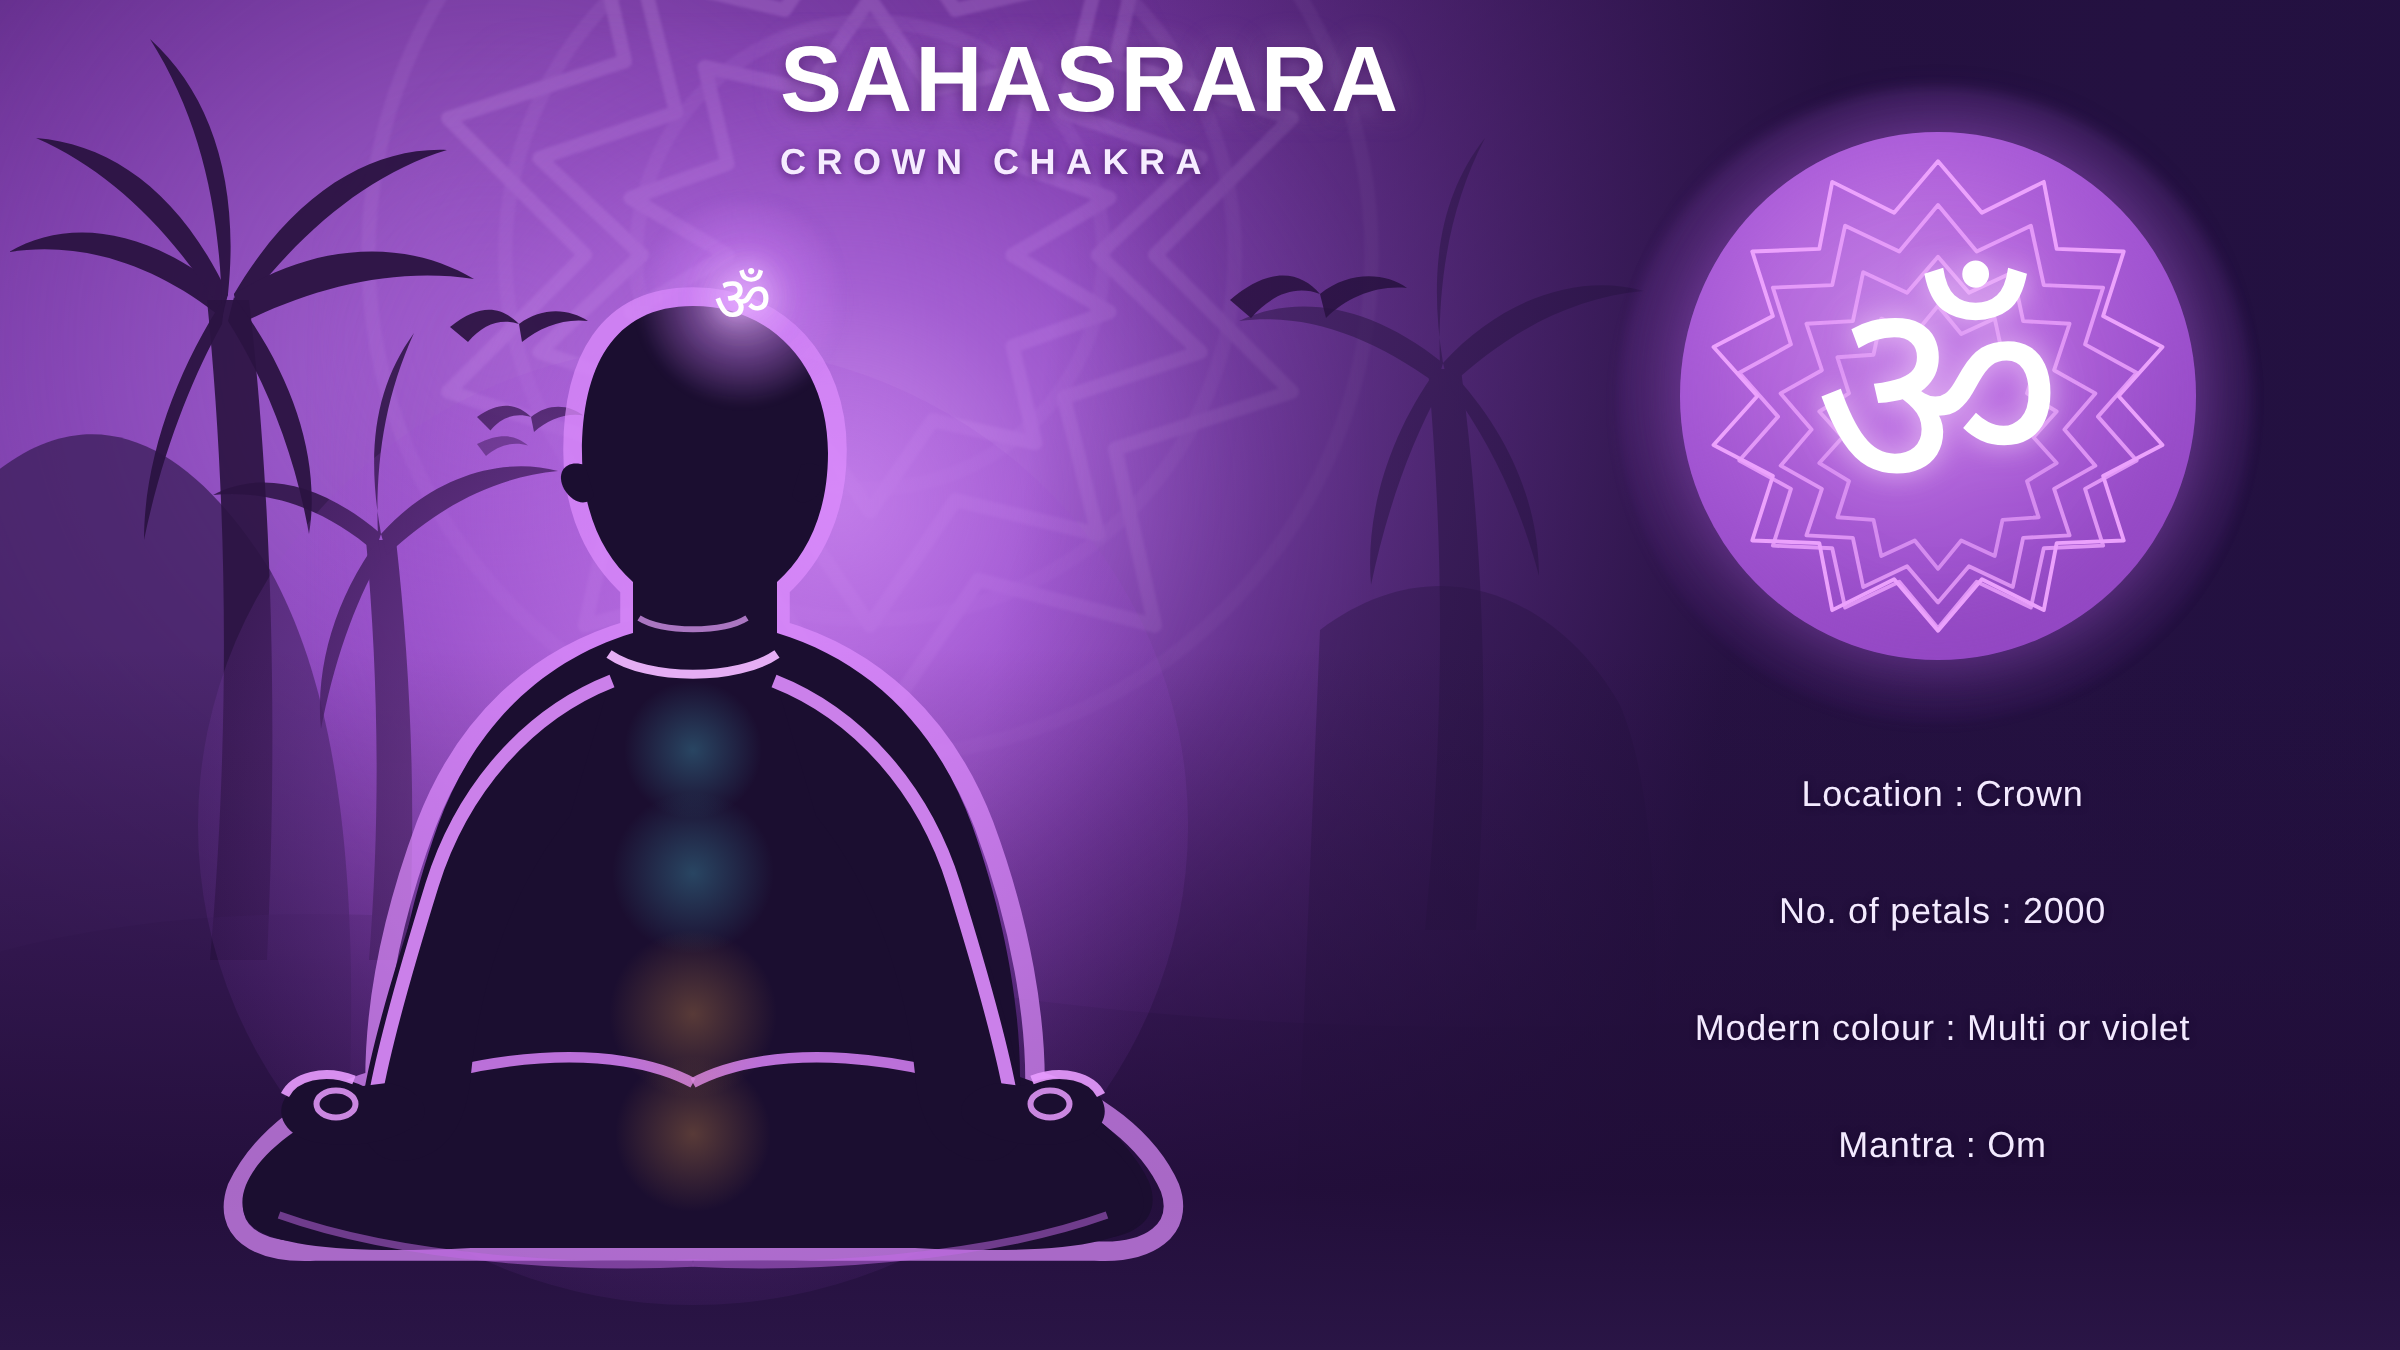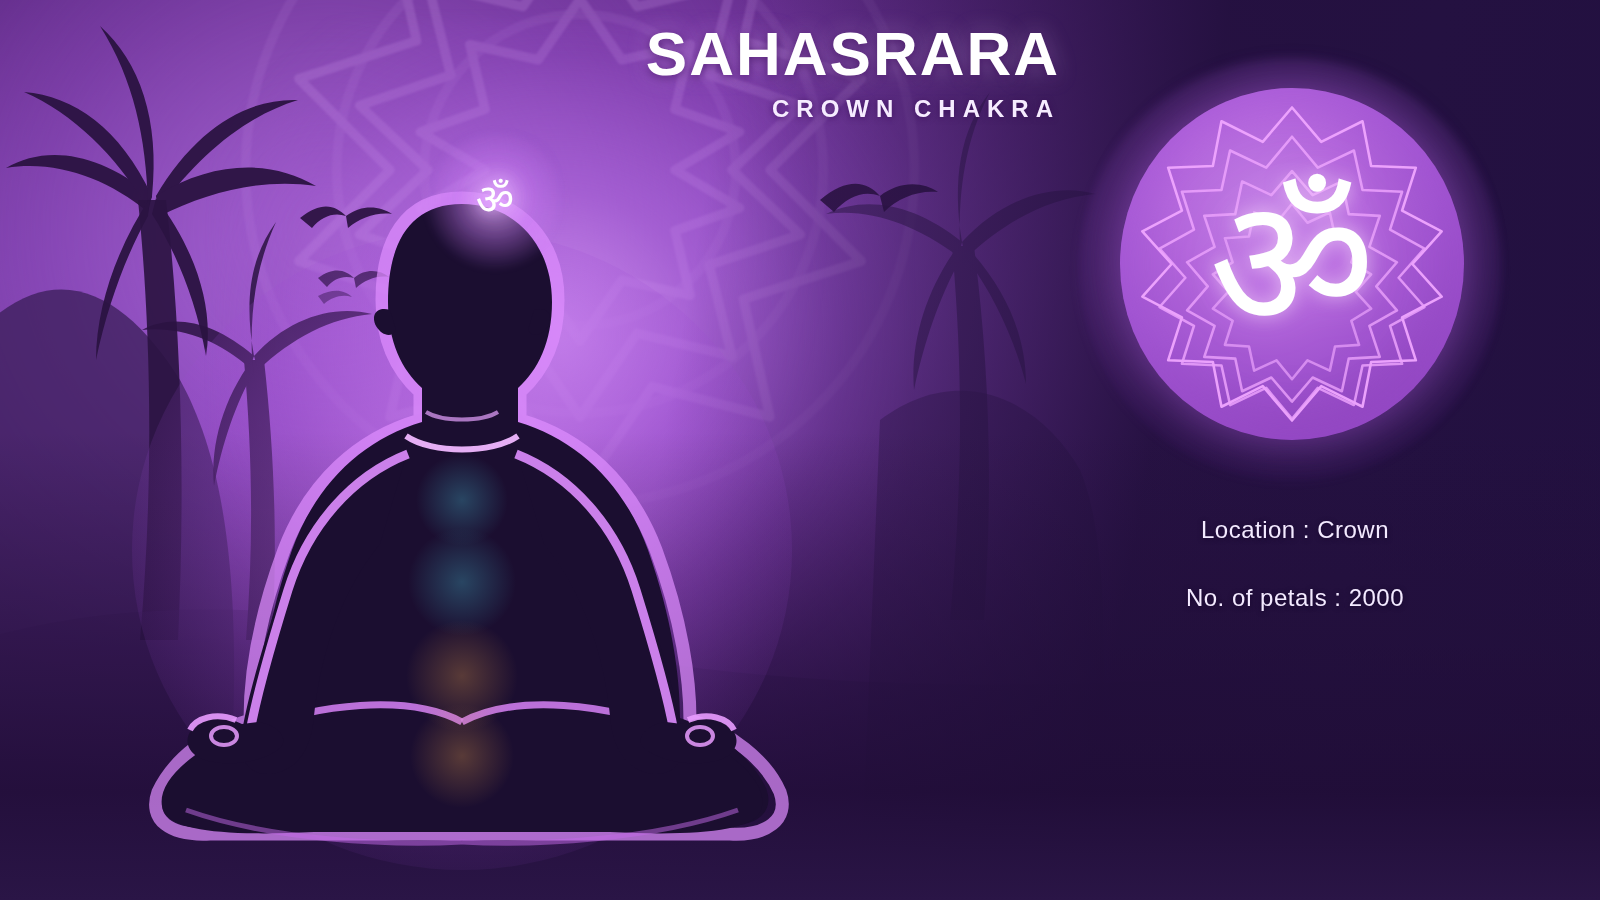--- a/index.html
+++ b/index.html
@@ -67,21 +67,21 @@
     text-shadow:0 0 14px rgba(232,180,255,0.95),0 0 30px rgba(200,120,250,0.8),0 0 52px rgba(170,80,230,0.6);
   }
   .om-head-glow{
     position:absolute;left:425px;top:130px;width:140px;height:140px;border-radius:50%;
     background:radial-gradient(circle, rgba(236,186,255,0.72) 0%, rgba(205,130,245,0.40) 38%, rgba(168,82,220,0) 72%);
     filter:blur(3px);
   }
 
   
   .title-block{
-    position:absolute;left:520px;top:22px;width:540px;text-align:right;
+    position:absolute;left:520px;top:22px;width:540px;text-align:left;
   }
   .title{
     color:#ffffff;font-size:62px;font-weight:bold;letter-spacing:2px;line-height:1.02;
     text-shadow:0 2px 10px rgba(60,10,90,.65),0 0 22px rgba(236,200,255,.35);
     margin:0;
   }
   .subtitle{
     color:#f6ecff;font-size:24px;font-weight:bold;letter-spacing:7px;margin-top:10px;
     text-shadow:0 1px 6px rgba(50,8,80,.7);
   }
@@ -105,21 +105,21 @@
   .emblem-om{
     position:absolute;left:42px;top:30px;width:344px;height:352px;
     display:flex;align-items:center;justify-content:center;
     color:#ffffff;font-size:182px;line-height:1;
     text-shadow:0 0 18px rgba(255,230,255,.55),0 0 40px rgba(230,170,255,.40);
   }
 
   
   .info{
     position:absolute;left:1060px;top:500px;width:470px;
-    display:flex;flex-direction:column;align-items:center;gap:8px;
+    display:flex;flex-direction:column;align-items:center;gap:18px;
   }
   .info-row{
     width:100%;text-align:center;color:#f3eaff;font-size:24px;letter-spacing:.5px;
     padding:16px 0;
     text-shadow:0 1px 5px rgba(20,4,40,.75);
     white-space:nowrap;
   }
 </style>
 </head>
 <body>
@@ -323,15 +323,17 @@
           <path d="M200 130 L218 152 L244 140 L250 168 L278 170 L269 198 L292 212 L274 232 L292 252 L269 266 L278 294 L250 296 L244 324 L218 312 L200 334 L182 312 L156 324 L150 296 L122 294 L131 266 L108 252 L126 232 L108 212 L131 198 L122 170 L150 168 L156 140 L182 152 Z" opacity="0.7"></path>
         </g>
       </svg>
     </div>
     <div class="emblem-om">ॐ</div>
   </div>
 
   <div class="info">
     <div class="info-row">Location : Crown</div>
     <div class="info-row">No. of petals : 2000</div>
+    <div class="info-row">Modern colour : Multi or violet</div>
+    <div class="info-row">Mantra : Om</div>
   </div>
 
 </div>
 
 </body></html>

